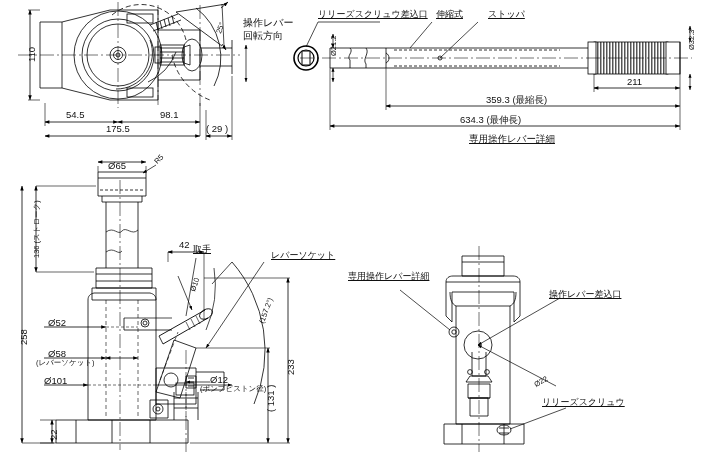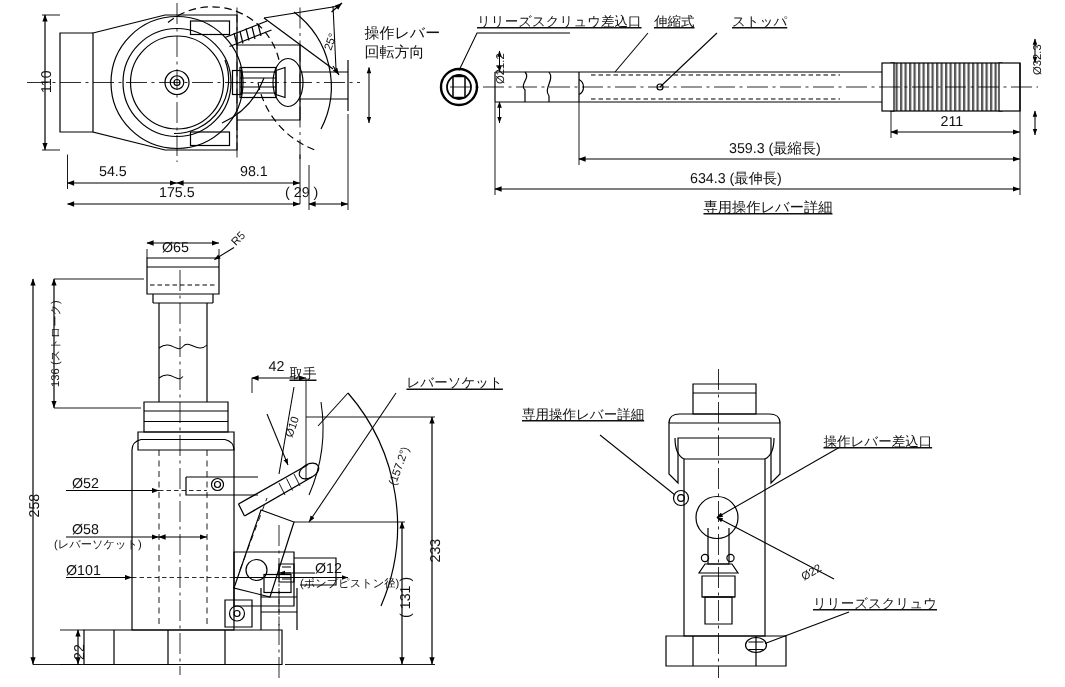--- a/index.html
+++ b/index.html
@@ -322,21 +322,21 @@
 </svg>
 
 <div class="lbl dim rot90" style="left:27px;top:62px;">110</div>
 
 <div class="lbl dim" style="left:66px;top:110px;">54.5</div>
 
 <div class="lbl dim" style="left:160px;top:110px;">98.1</div>
 
 <div class="lbl dim" style="left:106px;top:124px;">175.5</div>
 
-<div class="lbl dim" style="left:190px;top:124px;">( 29 )</div>
+<div class="lbl dim" style="left:206px;top:124px;">( 29 )</div>
 
 <div class="lbl small rotD" style="left:215px;top:32px;">25°</div>
 
 <div class="lbl" style="left:243px;top:18px;">操作レバー</div>
 <div class="lbl" style="left:243px;top:31px;">回転方向</div>
 
 <div class="lbl note" style="left:318px;top:10px;text-align:right;">リリーズスクリュウ差込口</div>
 
 <div class="lbl note" style="left:436px;top:10px;">伸縮式</div>
 

